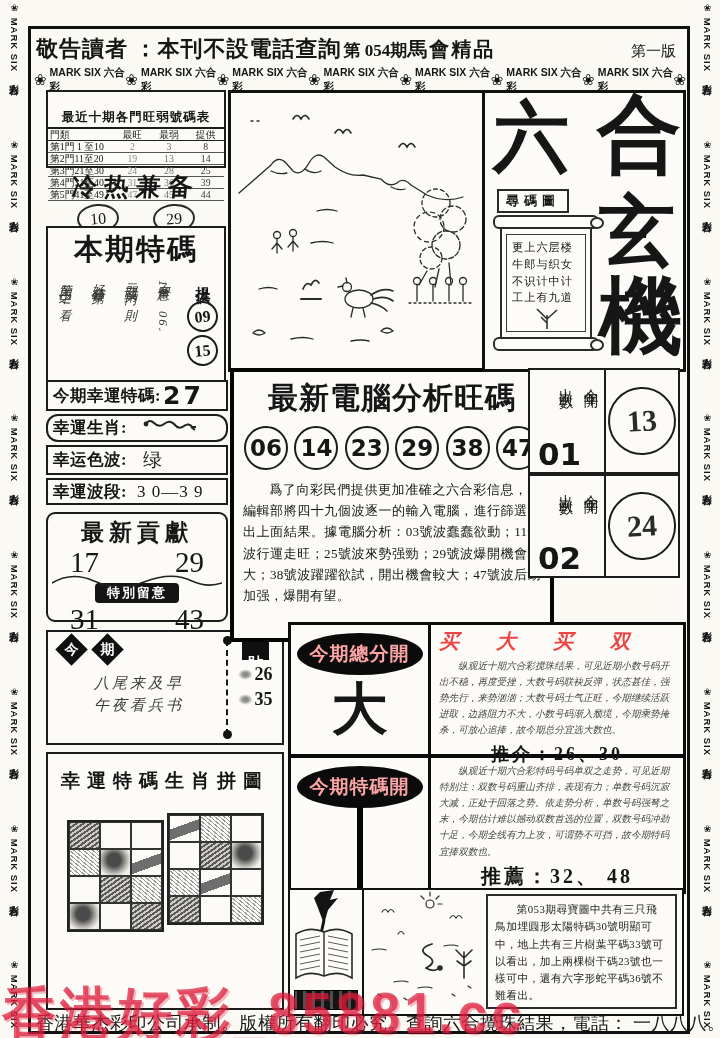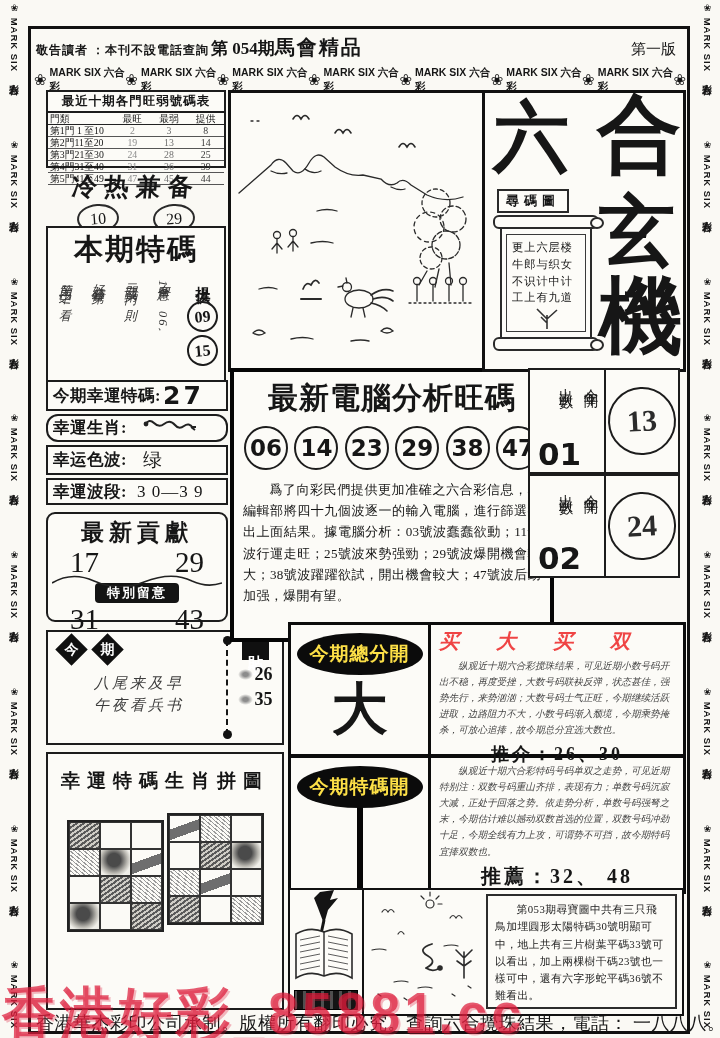--- a/index.html
+++ b/index.html
@@ -13,34 +13,34 @@
   
   .side-strip{position:absolute;top:2px;bottom:2px;width:27px;display:flex;flex-direction:column;
               justify-content:space-between;align-items:center;font-size:9.5px;font-weight:bold;
               font-family:"Liberation Sans","DejaVu Sans",sans-serif;}
   .side-strip span{writing-mode:vertical-rl;white-space:nowrap;letter-spacing:1px;}
   .strip-l{left:0;} .strip-r{right:0;}
 
   
   .frame{position:absolute;left:28px;top:26px;width:662px;height:1008px;border:3px solid #111;box-sizing:border-box;}
   .masthead{position:absolute;left:36px;top:34px;width:648px;height:30px;display:flex;align-items:baseline;white-space:nowrap;}
-  .mh-notice{font-size:12px;font-weight:bold;letter-spacing:1px;}
+  .mh-notice{font-size:22px;font-weight:bold;letter-spacing:1px;}
   .mh-issue{font-size:17px;font-weight:bold;margin-left:2px;}
   .mh-title{font-size:31px;font-weight:bold;letter-spacing:14px;margin-left:10px;}
   .mh-sub{font-size:20px;font-weight:bold;letter-spacing:2px;}
   .mh-ed{font-size:15px;margin-left:auto;margin-right:8px;}
   .flower-strip{position:absolute;left:34px;top:66px;width:652px;display:flex;justify-content:space-between;
                 align-items:center;font-size:10.5px;font-weight:bold;
                 font-family:"Liberation Sans","DejaVu Sans",sans-serif;}
   .flower-strip .fl{font-size:15px;}
   .fs-item{display:flex;align-items:center;gap:3px;}
 
   
   .hot-table{left:46px;top:90px;width:180px;height:78px;background:#fcfbf7;}
-  .ht-title{font-size:12.5px;font-weight:bold;text-align:center;border-bottom:2px solid #1c1c1c;padding:1px 0;letter-spacing:1px;}
+  .ht-title{font-size:12.5px;font-weight:bold;text-align:center;border-bottom:2px solid #1c1c1c;padding:1px 0;letter-spacing:1px;margin-top:16px;}
   .ht-table{width:100%;border-collapse:collapse;font-size:9.8px;}
   .ht-table th,.ht-table td{border-bottom:1px solid #555;padding:0 2px;height:11px;line-height:11px;font-weight:normal;}
   .ht-table th{border-bottom:1.5px solid #222;}
   .ht-gate{text-align:left;width:62px;}
   .ht-num{text-align:center;}
   .c-hot{color:#8d8d8d;} .c-weak{color:#6f6f6f;} .c-give{color:#3a3a3a;}
 
   
   .coldhot{position:absolute;left:46px;top:170px;width:180px;height:52px;}
   .ch-title{font-size:25px;font-weight:bold;letter-spacing:7px;text-align:center;transform:skewX(-5deg);}
@@ -138,21 +138,21 @@
   .ct-count{font-size:31px;font-weight:bold;font-family:"DejaVu Sans",sans-serif;margin-top:auto;line-height:1;}
   .ct-right{flex:1;display:flex;align-items:center;justify-content:center;}
   .ct-ball{width:68px;height:68px;font-size:30px;font-weight:bold;color:#2b2b2b;border-width:2px;transform:rotate(-3deg);}
 
   
   .essays{left:288px;top:622px;width:392px;height:266px;border:3px solid #0c0c0c;background:#fcfbf7;}
   .es-tl{position:absolute;left:0;top:0;width:140px;height:133px;border-right:3px solid #0c0c0c;border-bottom:4px solid #0c0c0c;box-sizing:border-box;}
   .es-tr{position:absolute;left:140px;top:0;right:0;height:133px;border-bottom:4px solid #0c0c0c;box-sizing:border-box;padding:3px 8px 0 8px;}
   .es-bl{position:absolute;left:0;top:133px;width:140px;bottom:0;border-right:3px solid #0c0c0c;box-sizing:border-box;}
   .es-br{position:absolute;left:140px;top:133px;right:0;bottom:0;box-sizing:border-box;padding:4px 8px 0 8px;}
-  .ellipse-title{width:126px;height:42px;background:#0b0b0b;border-radius:50%;color:#fde047;font-size:19px;font-weight:bold;
+  .ellipse-title{width:126px;height:42px;background:#0b0b0b;border-radius:50%;color:#fca5a5;font-size:19px;font-weight:bold;
                  letter-spacing:1px;display:flex;align-items:center;justify-content:center;margin:8px auto 0;}
   .es-big{font-size:56px;font-weight:bold;text-align:center;margin-top:6px;line-height:1;}
   .es-head{font-size:20px;letter-spacing:16px;text-align:left;color:#ef4444;font-style:italic;font-weight:bold;}
   .es-body{font-size:9.6px;color:#454545;line-height:1.68;font-style:italic;margin-top:3px;text-indent:2em;}
   .es-tip{font-size:18px;font-weight:bold;text-align:center;letter-spacing:3px;margin-top:3px;}
   .stem{position:absolute;left:50%;top:48px;bottom:0;width:6px;margin-left:-3px;background:#060606;}
   .duals{position:absolute;left:0;right:0;bottom:12px;display:flex;justify-content:space-around;}
   .duals span{font-size:29px;font-weight:bold;font-style:italic;}
 
   

